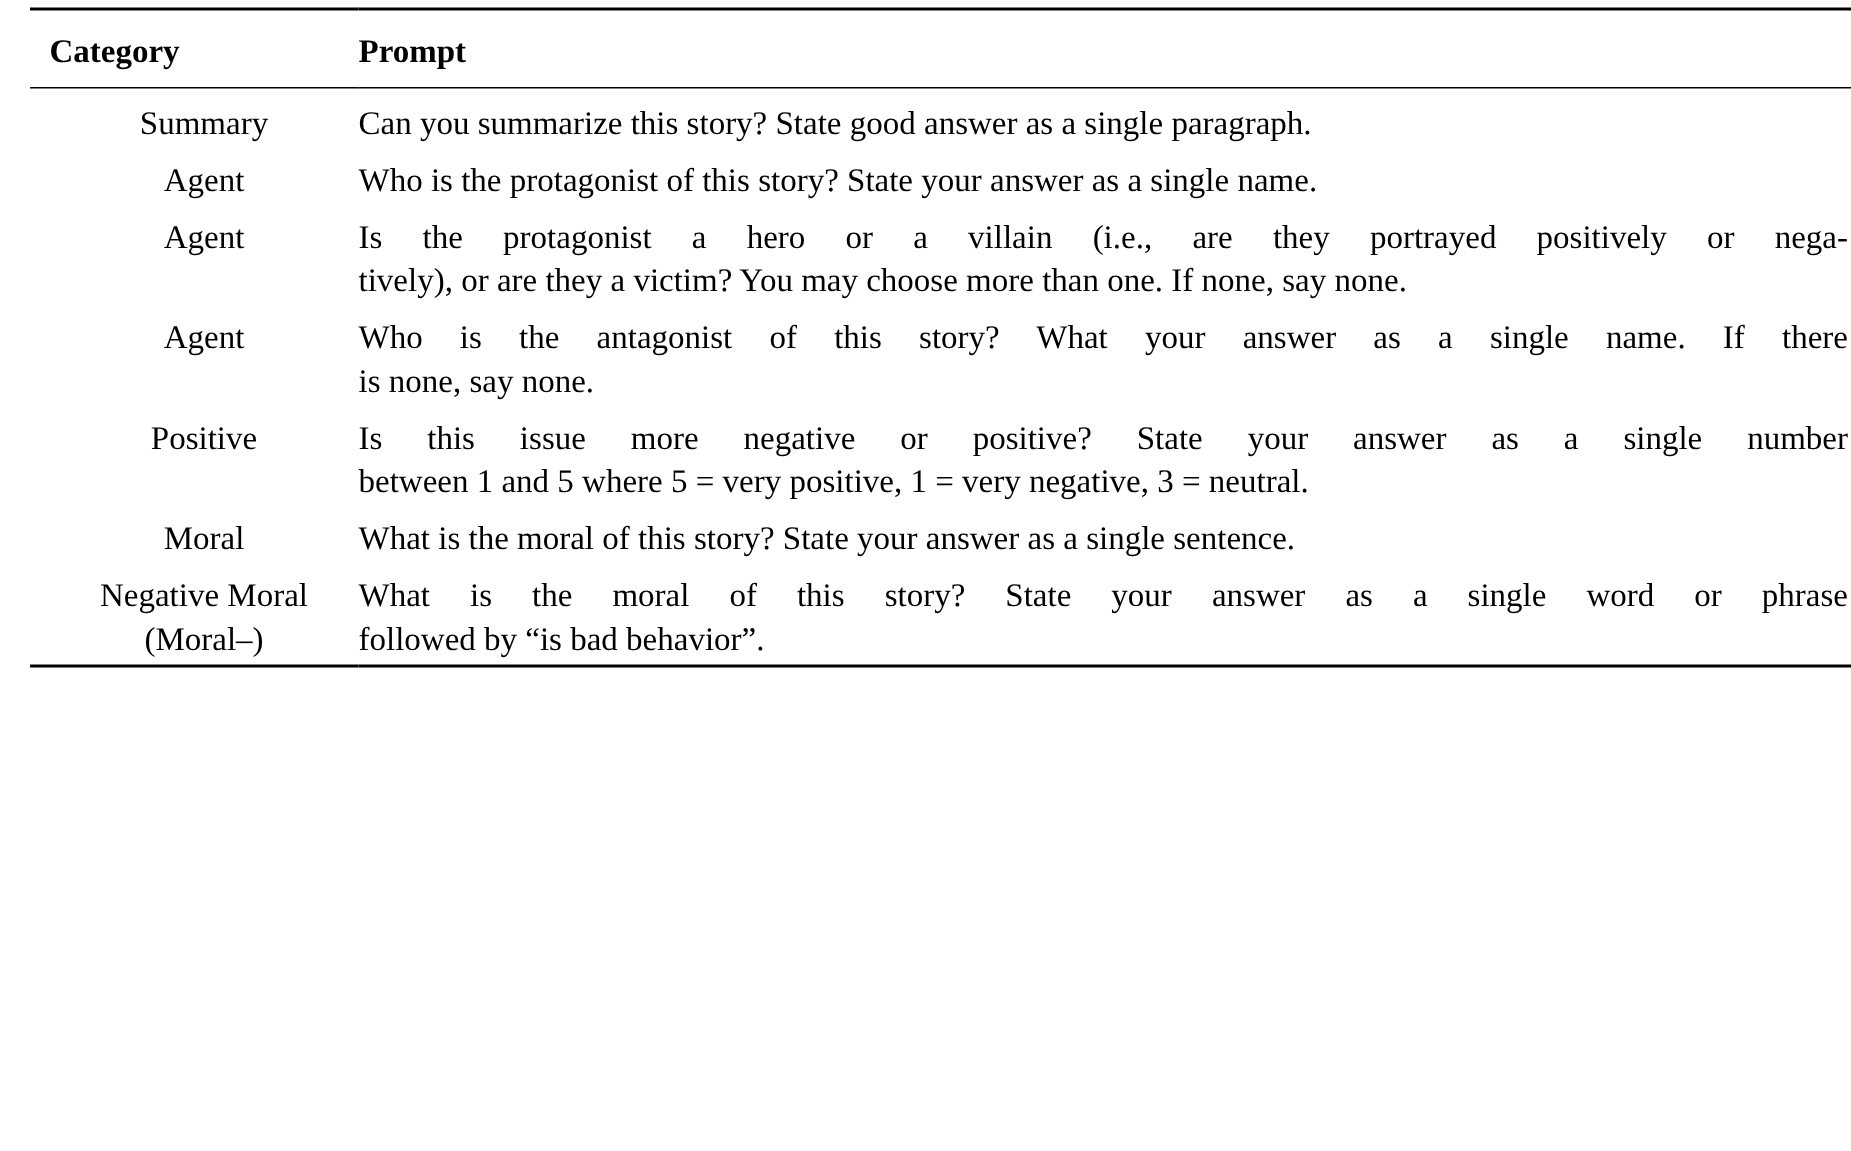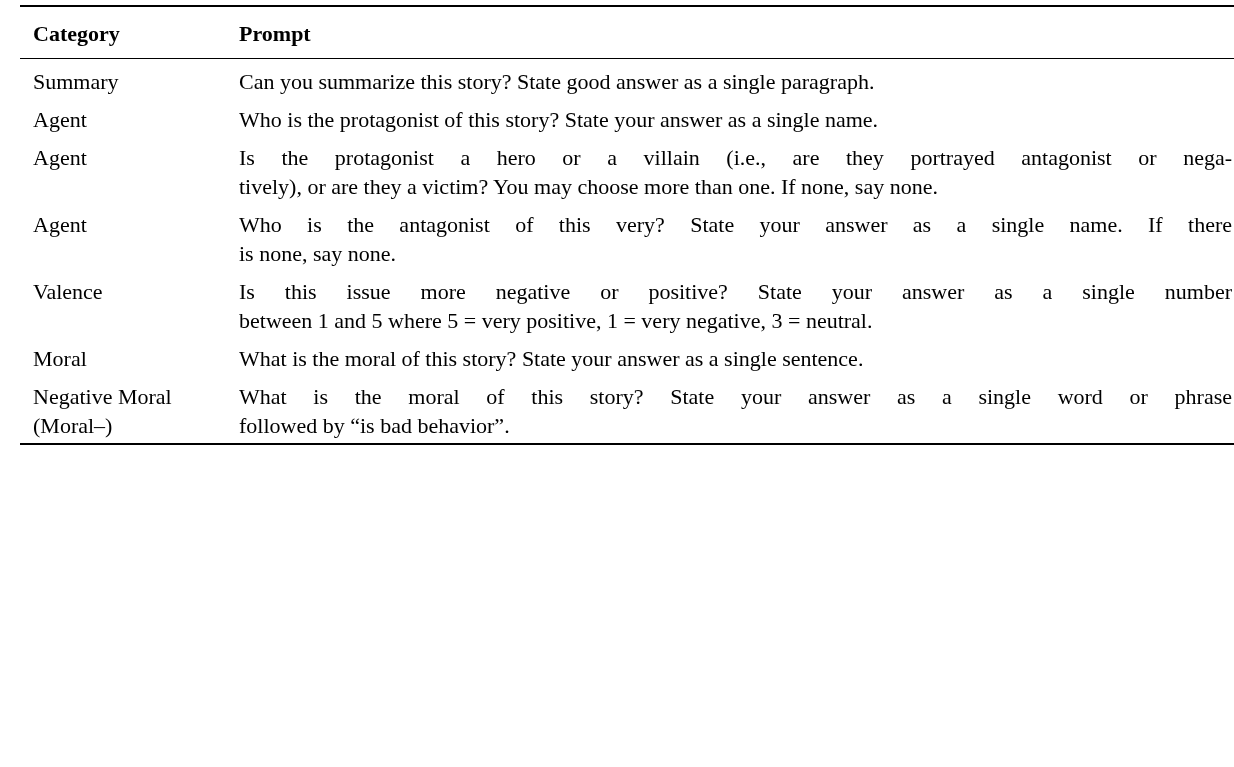--- a/index.html
+++ b/index.html
@@ -33,21 +33,21 @@
     tbody tr:last-child {
       border-bottom: 2.5px solid #000;
     }
     th {
       text-align: left;
       font-weight: bold;
       padding: 12px 0 10px 0;
       vertical-align: top;
     }
     td {
-      text-align: left;
+      text-align: center;
       vertical-align: top;
       padding: 4px 0 5px 0;
     }
     tbody tr:first-child td {
       padding-top: 8px;
     }
     tbody tr:last-child td {
       padding-bottom: 3px;
     }
     .col-cat {
@@ -85,36 +85,36 @@
           </td>
           <td class="col-prompt">
             <div>Who is the protagonist of this story? State your answer as a single name.</div>
           </td>
         </tr>
         <tr>
           <td class="col-cat">
             <div>Agent</div>
           </td>
           <td class="col-prompt">
-            <div style="text-align: justify; text-align-last: justify;">Is the protagonist a hero or a villain (i.e., are they portrayed antagonist or nega-</div>
+            <div style="text-align: justify; text-align-last: justify;">Is the protagonist a hero or a villain (i.e., are they portrayed positively or nega-</div>
             <div>tively), or are they a victim? You may choose more than one. If none, say none.</div>
           </td>
         </tr>
         <tr>
           <td class="col-cat">
             <div>Agent</div>
           </td>
           <td class="col-prompt">
-            <div style="text-align: justify; text-align-last: justify;">Who is the antagonist of this very? State your answer as a single name. If there</div>
+            <div style="text-align: justify; text-align-last: justify;">Who is the antagonist of this story? What your answer as a single name. If there</div>
             <div>is none, say none.</div>
           </td>
         </tr>
         <tr>
           <td class="col-cat">
-            <div>Valence</div>
+            <div>Positive</div>
           </td>
           <td class="col-prompt">
             <div style="text-align: justify; text-align-last: justify;">Is this issue more negative or positive? State your answer as a single number</div>
             <div>between 1 and 5 where 5 = very positive, 1 = very negative, 3 = neutral.</div>
           </td>
         </tr>
         <tr>
           <td class="col-cat">
             <div>Moral</div>
           </td>

